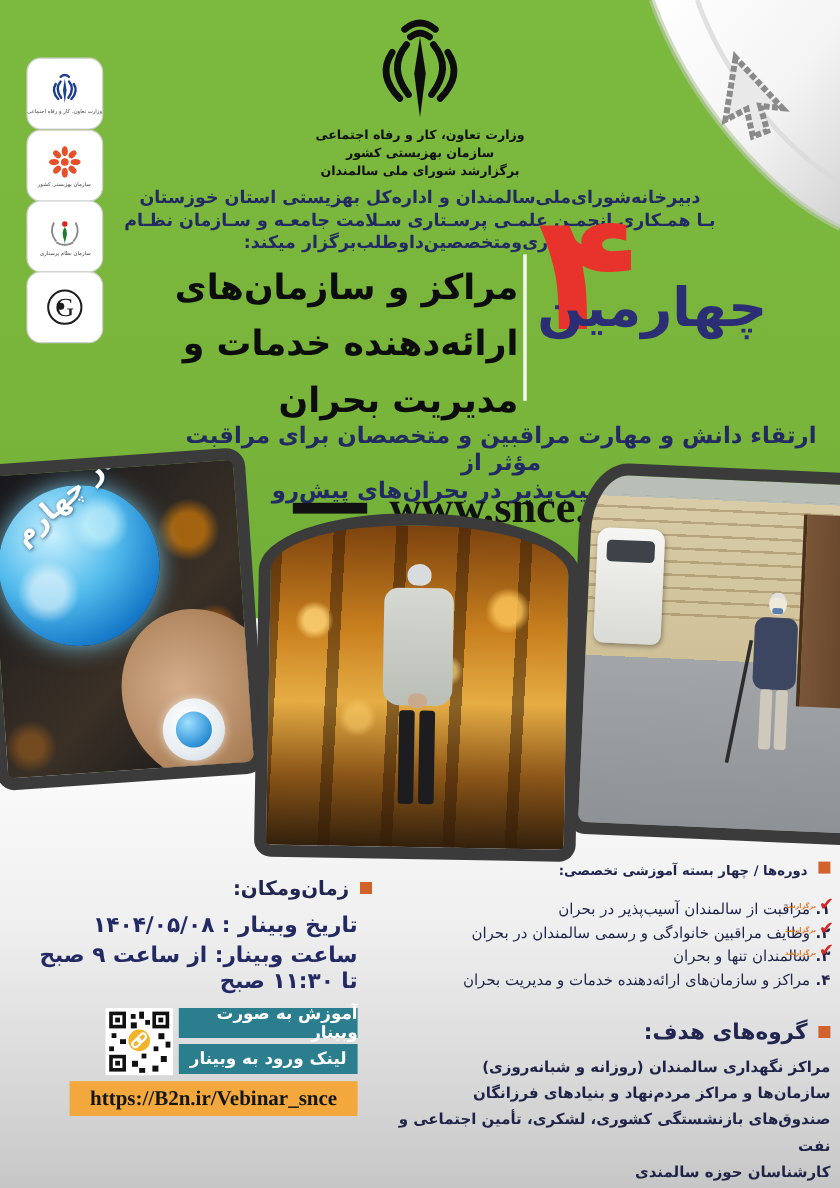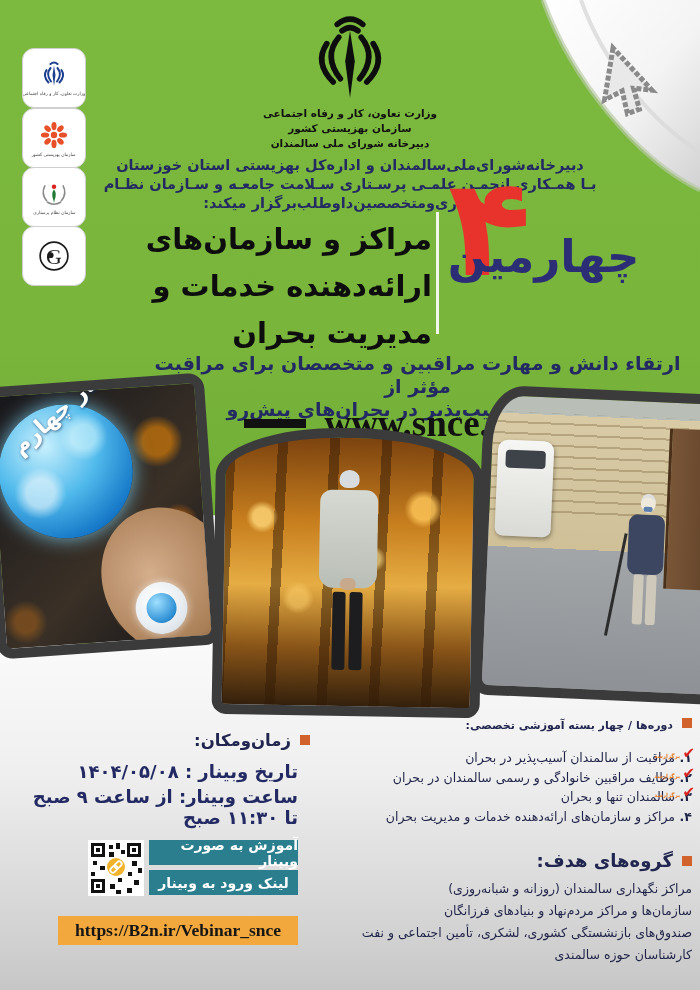--- a/index.html
+++ b/index.html
@@ -97,34 +97,34 @@
   .section-heading{position:absolute;direction:rtl;text-align:right;font-weight:bold;color:#20264f;z-index:5;}
   .sq{display:inline-block;width:10px;height:10px;background:#d2622b;margin-left:9px;vertical-align:1px;}
   .courses-head{left:320px;top:718px;width:372px;font-size:11px;}
   .course-list{position:absolute;left:310px;top:748px;width:382px;direction:rtl;text-align:right;z-index:5;
     color:#1f2348;font-size:12.5px;line-height:19.5px;}
   .course-num{position:relative;font-weight:bold;display:inline-block;min-width:13px;}
   .check-icon{position:absolute;right:-3px;top:-4px;color:#d8231f;font-size:15px;font-weight:bold;}
   .held-mini{position:absolute;right:12px;top:-1px;color:#e07b2a;font-size:5.5px;font-weight:bold;white-space:nowrap;}
   .groups-head{left:320px;top:850px;width:372px;font-size:18px;}
   .group-list{position:absolute;left:320px;top:878px;width:372px;direction:rtl;text-align:right;z-index:5;
-    color:#1f2348;font-size:12.5px;line-height:22px;}
+    color:#1f2348;font-size:12.5px;line-height:22px;font-weight:bold;}
   .schedule-head{left:28px;top:731px;width:282px;font-size:16.5px;}
   .sched-line{position:absolute;left:20px;width:278px;direction:rtl;text-align:right;z-index:5;
     color:#232a63;font-weight:bold;font-size:18px;}
   .sched-date{top:761px;}
   .sched-time{top:786px;}
   
   .linkbox{position:absolute;left:58px;top:840px;width:240px;z-index:5;}
   .link-row{display:flex;gap:5px;margin-left:30px;}
   .qr{width:56px;height:56px;background:#fff;position:relative;flex:0 0 auto;}
   .bars{display:flex;flex-direction:column;gap:5px;flex:1;}
   .teal-bar{height:25px;background:#2b7e8d;color:#fff;font-weight:bold;font-size:14px;direction:rtl;
     display:flex;align-items:center;justify-content:center;}
-  .orange-bar{margin-top:20px;height:29px;background:#f2a83c;display:flex;align-items:center;justify-content:center;}
+  .orange-bar{margin-top:5px;height:29px;background:#f2a83c;display:flex;align-items:center;justify-content:center;}
   .orange-bar span{font-family:"Liberation Serif",serif;font-weight:bold;font-size:17.5px;color:#151515;}
 </style>
 </head>
 <body>
 
 <div class="poster">
 
   <div class="green-bg"></div>
   <div class="green-wedge"></div>
 
@@ -201,21 +201,21 @@
       <path d="M74 34 q20 24 -2 52"></path>
         <path d="M89 42 q16 24 -8 48"></path>
       <path d="M44 18 q16 -13 32 0"></path>
         <path d="M50 26 q10 -8 20 0"></path>
     </g>
     <path d="M60 26 l6 38 -6 46 -6 -46 z" fill="#0d0d0d"></path>
   </svg>
   <div class="emblem-caption">
     <div>وزارت تعاون، کار و رفاه اجتماعی</div>
     <div>سازمان بهزیستی کشور</div>
-    <div>دبیرخانه شورای ملی سالمندان</div>
+    <div>برگزارشد شورای ملی سالمندان</div>
   </div>
 
   <div class="announce">
     <div>دبیرخانه‌شورای‌ملی‌سالمندان و اداره‌کل بهزیستی استان خوزستان</div>
     <div>بـا همـکاری انجمـن علمـی پرسـتاری سـلامت جامعـه و سـازمان نظـام</div>
     <div>پرستاری‌ومتخصصین‌داوطلب‌برگزار میکند:</div>
   </div>
 
   <div class="big-num">۴</div>
   <div class="ordinal">چهارمین</div>

